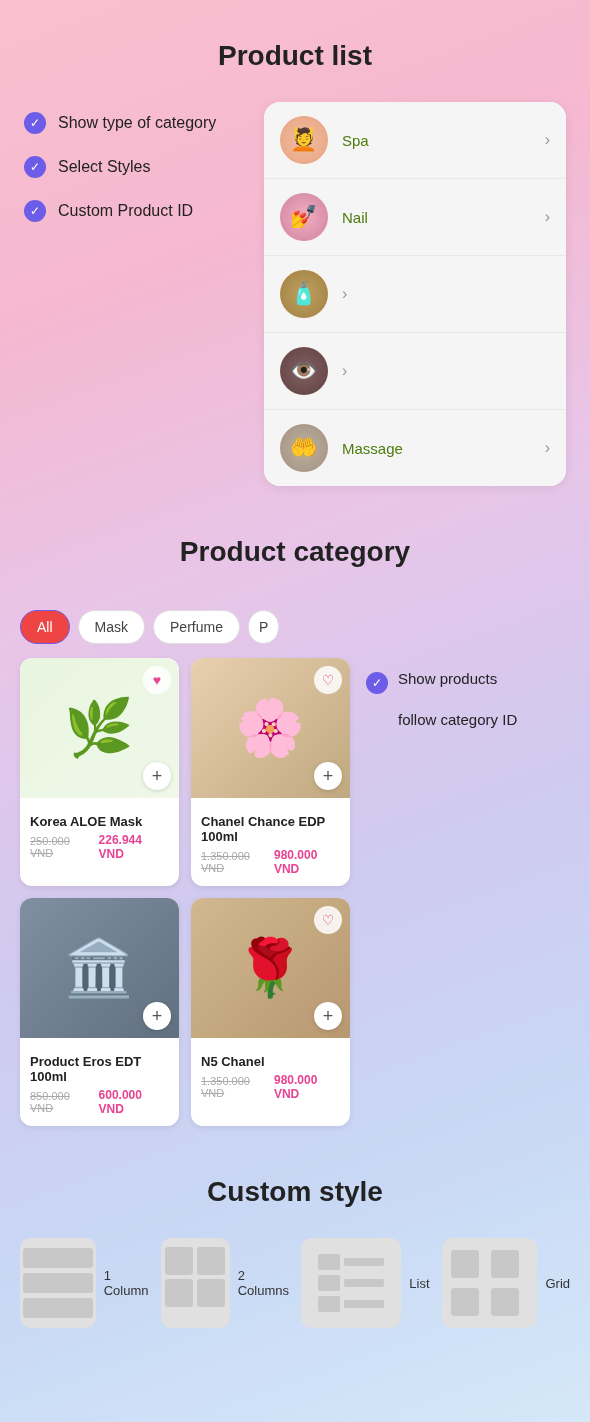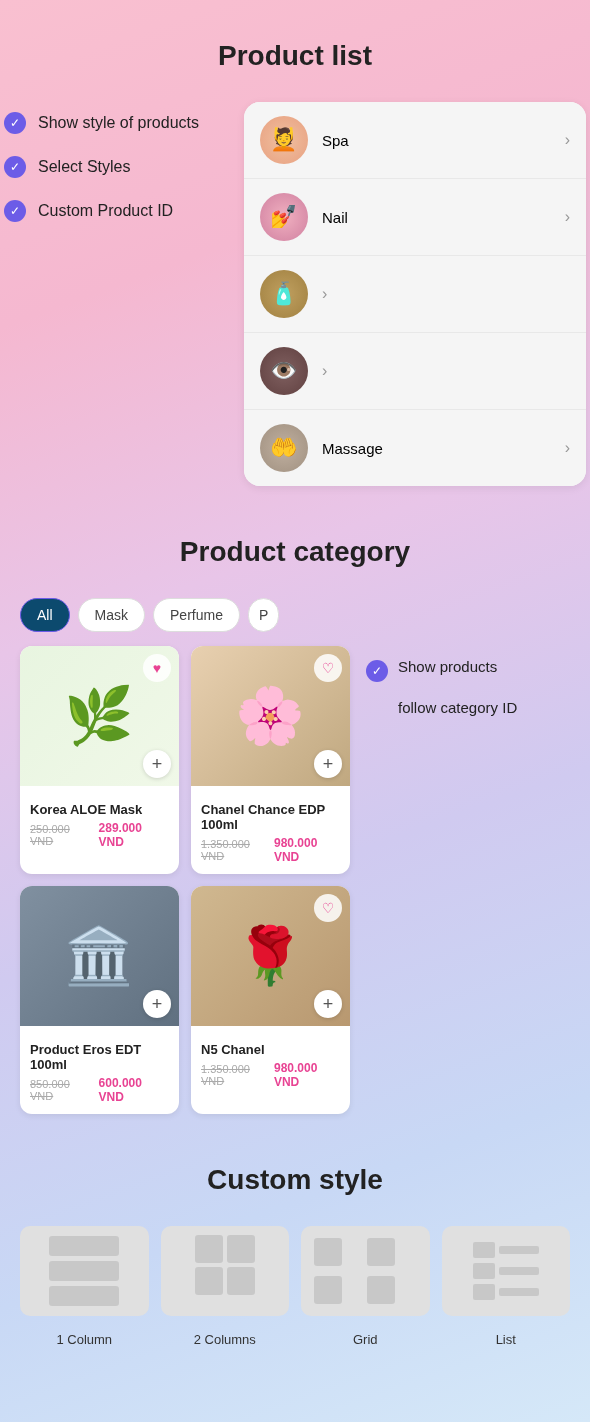--- a/index.html
+++ b/index.html
@@ -7,21 +7,21 @@
     body {
       width: 590px;
       min-height: 1422px;
       font-family: -apple-system, BlinkMacSystemFont, 'Segoe UI', sans-serif;
       background: linear-gradient(160deg, #f9c0d0 0%, #f5b8d0 20%, #e8c5e8 40%, #d0caf0 60%, #c8d8f5 80%, #d5e8f8 100%);
       overflow-x: hidden;
     }
 
     
     .section-product-list {
-      padding: 40px 4px 30px;
+      padding: 40px 24px 30px;
     }
 
     .section-title {
       text-align: center;
       font-size: 28px;
       font-weight: 700;
       color: #222;
       margin-bottom: 30px;
     }
 
@@ -91,21 +91,21 @@
       flex-shrink: 0;
       display: flex;
       align-items: center;
       justify-content: center;
       font-size: 22px;
     }
 
     .category-name {
       flex: 1;
       font-size: 15px;
-      color: #000000;
+      color: #4d7c0f;
       font-weight: 500;
     }
 
     .chevron-icon {
       color: #999;
       font-size: 16px;
     }
 
     
     .thumb-spa { background: radial-gradient(circle, #f0c0a0, #e8a080); }
@@ -113,21 +113,21 @@
     .thumb-shampoo { background: radial-gradient(circle, #c0a060, #a08040); }
     .thumb-eyelash { background: radial-gradient(circle, #806060, #604040); }
     .thumb-massage { background: radial-gradient(circle, #c0b0a0, #a09080); }
 
     
     .section-product-category {
       padding: 20px 20px 30px;
     }
 
     .section-product-category .section-title {
-      margin-bottom: 30px;
+      margin-bottom: 42px;
     }
 
     .category-section-content {
       display: flex;
       gap: 16px;
       align-items: flex-start;
     }
 
     .product-panel {
       flex: 0 0 330px;
@@ -145,21 +145,21 @@
       border-radius: 20px;
       border: 1.5px solid #ddd;
       background: #fff;
       font-size: 14px;
       font-weight: 500;
       color: #444;
       cursor: pointer;
     }
 
     .tab-btn.active {
-      background: #0c4a6e;
+      background: #ef4444;
       color: #fff;
       border-color: #6c5ce7;
     }
 
     .tab-btn.overflow {
       padding: 8px 10px;
     }
 
     .product-grid {
       display: grid;
@@ -307,23 +307,23 @@
 
     .style-grid {
       display: grid;
       grid-template-columns: repeat(4, 1fr);
       gap: 12px;
       margin-top: 20px;
     }
 
     .style-option {
       display: flex;
-      flex-direction: column;
-      align-items: center;
-      gap: 16px;
+      flex-direction: row;
+      align-items: center;
+      gap: 8px;
       cursor: pointer;
     }
 
     .style-preview {
       width: 100%;
       height: 90px;
       background: #e0e0e0;
       border-radius: 10px;
       display: flex;
       align-items: center;
@@ -416,21 +416,21 @@
 <body>
 
 <section class="section-product-list">
   <h1 class="section-title">Product list</h1>
 
   <div class="product-list-content">
 
     <ul class="features-list">
       <li>
         <span class="check-icon">✓</span>
-        <span>Show style of products</span>
+        <span>Show type of category</span>
       </li>
       <li>
         <span class="check-icon">✓</span>
         <span>Select Styles</span>
       </li>
       <li>
         <span class="check-icon">✓</span>
         <span>Custom Product ID</span>
       </li>
     </ul>
@@ -484,21 +484,21 @@
             <div class="product-image-bg aloe">
               <span class="product-emoji">🌿</span>
             </div>
             <div class="heart-btn">♥</div>
             <div class="add-btn">+</div>
           </div>
           <div class="product-info">
             <div class="product-name">Korea ALOE Mask</div>
             <div class="price-row">
               <span class="price-original">250.000 VND</span>
-              <span class="price-sale">289.000 VND</span>
+              <span class="price-sale">226.944 VND</span>
             </div>
           </div>
         </div>
 
         <div class="product-card">
           <div class="product-image-wrap">
             <div class="product-image-bg chanel">
               <span class="product-emoji">🌸</span>
             </div>
             <div class="heart-btn">♡</div>
@@ -581,47 +581,47 @@
             <div class="block"></div>
             <div class="block"></div>
           </div>
           <div class="col">
             <div class="block"></div>
             <div class="block"></div>
           </div>
         </div>
       </div>
       <span class="style-label">2 Columns</span>
+    </div>
+
+    <div class="style-option">
+      <div class="style-preview">
+        <div class="style-preview-inner preview-list">
+          <div class="row">
+            <div class="sq"></div>
+            <div class="ln"></div>
+          </div>
+          <div class="row">
+            <div class="sq"></div>
+            <div class="ln"></div>
+          </div>
+          <div class="row">
+            <div class="sq"></div>
+            <div class="ln"></div>
+          </div>
+        </div>
+      </div>
+      <span class="style-label">List</span>
     </div>
 
     <div class="style-option">
       <div class="style-preview">
         <div class="style-preview-inner preview-grid">
           <div class="block"></div>
           <div class="block"></div>
           <div class="block"></div>
           <div class="block"></div>
         </div>
       </div>
       <span class="style-label">Grid</span>
     </div>
-
-    <div class="style-option">
-      <div class="style-preview">
-        <div class="style-preview-inner preview-list">
-          <div class="row">
-            <div class="sq"></div>
-            <div class="ln"></div>
-          </div>
-          <div class="row">
-            <div class="sq"></div>
-            <div class="ln"></div>
-          </div>
-          <div class="row">
-            <div class="sq"></div>
-            <div class="ln"></div>
-          </div>
-        </div>
-      </div>
-      <span class="style-label">List</span>
-    </div>
   </div>
 </section>
 
 </body></html>

